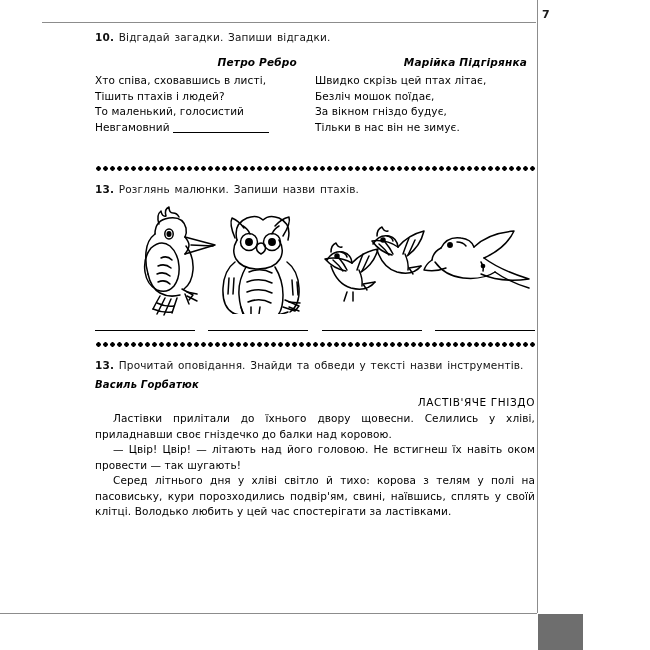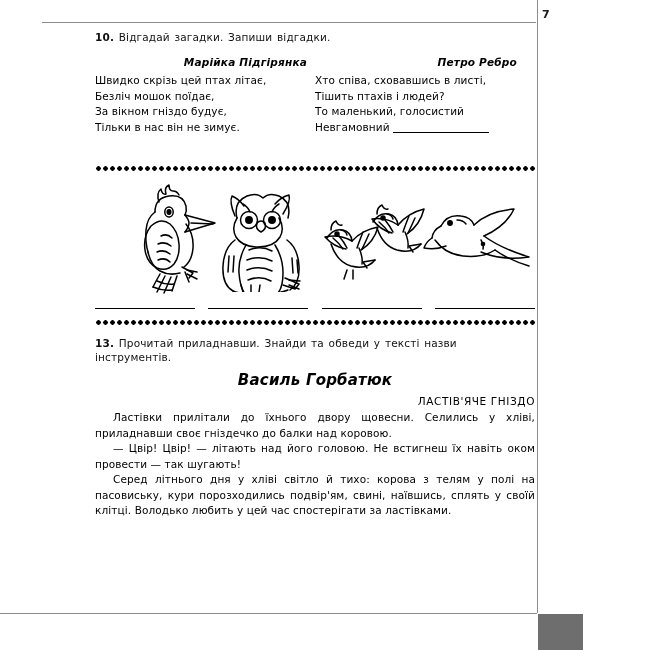--- a/index.html
+++ b/index.html
@@ -150,22 +150,22 @@
   .answer-line {
     height: 0;
     border-bottom: 1.6px solid #000;
     width: 100px;
   }
 
   
   .story-author {
     font-style: italic;
     font-weight: bold;
-    font-size: 15px;
-    text-align: center;
+    font-size: 10px;
+    text-align: left;
     margin: 7px 0 6px 0;
     letter-spacing: 0.2px;
   }
   .story-title {
     text-align: right;
     font-size: 10.5px;
     font-weight: normal;
     margin: 0 0 3px 0;
     letter-spacing: 0.6px;
   }
@@ -191,43 +191,47 @@
   <div class="corner-tab"></div>
 
   <div class="content">
 
     <p class="ex-head">
       <span class="ex-num">10.</span>
       <span>Відгадай загадки. Запиши відгадки.</span>
     </p>
 
     <div class="riddles">
+
+      <div class="riddle-col left">
+        <p class="author">Петро Ребро</p>
+        <div class="riddle-line">Хто співа, сховавшись в листі,</div>
+        <div class="riddle-line">Тішить птахів і людей?</div>
+        <div class="riddle-line">То маленький, голосистий</div>
+        <div class="riddle-line"><span>Невгамовний</span><span class="blank-inline"></span></div>
+      </div>
 
       <div class="riddle-col">
         <p class="author">Марійка Підгірянка</p>
         <div class="riddle-line">Швидко скрізь цей птах літає,</div>
         <div class="riddle-line">Безліч мошок поїдає,</div>
         <div class="riddle-line">За вікном гніздо будує,</div>
         <div class="riddle-line">Тільки в нас він не зимує.</div>
       </div>
 
-      <div class="riddle-col left">
-        <p class="author">Петро Ребро</p>
-        <div class="riddle-line">Хто співа, сховавшись в листі,</div>
-        <div class="riddle-line">Тішить птахів і людей?</div>
-        <div class="riddle-line">То маленький, голосистий</div>
-        <div class="riddle-line"><span>Невгамовний</span><span class="blank-inline"></span></div>
-      </div>
-
     </div>
 
     <div class="zigzag-wrap" style="margin-top:30px;">
       <div class="zigzag"></div>
     </div>
 
+    <p class="ex-head">
+      <span class="ex-num">13.</span>
+      <span>Розглянь малюнки. Запиши назви птахів.</span>
+    </p>
 
     <div class="birds">
 
       <div class="bird" style="left:30px; top:0px;">
         <svg width="95" height="112" viewBox="0 0 95 112">
           <g fill="none" stroke="#000" stroke-width="1.5" stroke-linecap="round" stroke-linejoin="round">
             <path d="M34 20 q-3 -9 2 -13 q1 6 5 5 q-2 -7 3 -9 q0 6 4 6 q4 0 6 4"></path>
             <path d="M30 30 q0 -14 14 -16 q14 -2 17 10 q1 5 -1 9"></path>
             <path d="M60 33 l30 8 l-30 9"></path>
             <path d="M60 33 q4 5 4 8 q0 4 -4 9"></path>
@@ -348,21 +352,21 @@
       <div class="answer-line"></div>
       <div class="answer-line"></div>
     </div>
 
     <div class="zigzag-wrap" style="margin-top:10px;">
       <div class="zigzag"></div>
     </div>
 
     <p class="ex-head">
       <span class="ex-num">13.</span>
-      <span>Прочитай приладнавши. Знайди та обведи у тексті назви інструментів.</span>
+      <span>Прочитай оповідання. Знайди та обведи у тексті назви інструментів.</span>
     </p>
 
     <p class="story-author">Василь Горбатюк</p>
     <p class="story-title">ЛАСТІВ'ЯЧЕ ГНІЗДО</p>
 
     <p class="story-p">Ластівки прилітали до їхнього двору щовесни. Селились у хліві, приладнавши своє гніздечко до балки над коровою.</p>
     <p class="story-p dialog">— Цвір! Цвір! — літають над його головою. Не встигнеш їх навіть оком провести — так шугають!</p>
     <p class="story-p">Серед літнього дня у хліві світло й тихо: корова з телям у полі на пасовиську, кури порозходились подвір'ям, свині, наївшись, сплять у своїй клітці. Володько любить у цей час спостерігати за ластівками.</p>
 
   </div>

